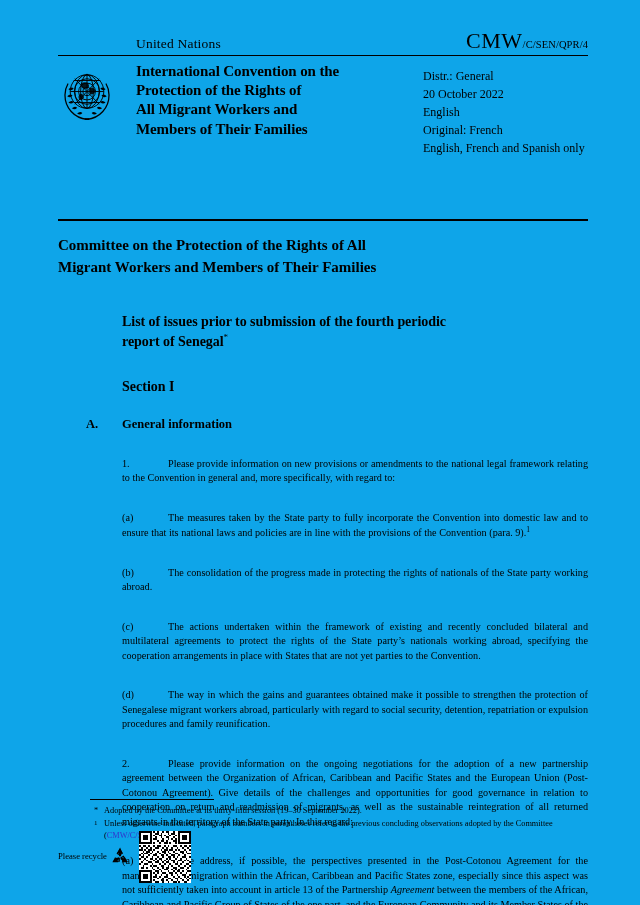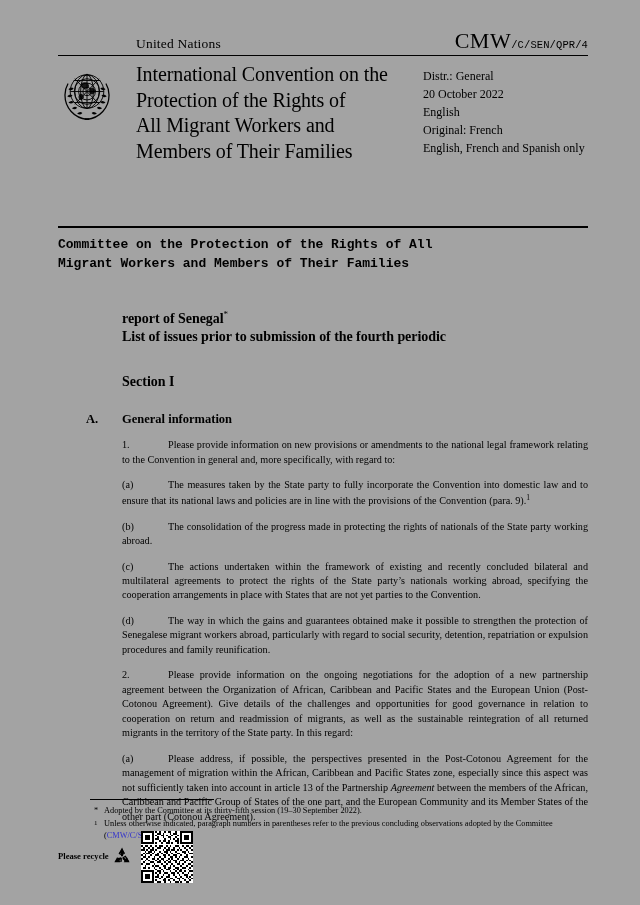--- a/index.html
+++ b/index.html
@@ -11,21 +11,21 @@
     width: 640px;
     height: 905px;
     font-family: "Liberation Serif", "DejaVu Serif", serif;
     color: #000000;
     overflow: hidden;
   }
   .page {
     position: relative;
     width: 640px;
     height: 905px;
-    background: #a3a3a3;
+    background: #0ea5e9;
     box-sizing: border-box;
     padding: 30px 52px 0 58px;
   }
 
   
   .masthead-top {
     display: flex;
     align-items: flex-end;
     justify-content: space-between;
     padding: 0 0 3px 0;
@@ -41,21 +41,20 @@
     line-height: 1;
   }
   .doc-symbol .sym-main {
     font-size: 22px;
     letter-spacing: .5px;
     margin-top: 39px;
   }
   .doc-symbol .sym-sub {
     font-size: 10.5px;
     letter-spacing: .1px;
-    font-family: Liberation Mono, monospace;
   }
   .rule-thin {
     border: 0;
     border-top: 1.2px solid #000;
     margin: 0 0 6px 0;
   }
 
   .masthead-body {
     display: flex;
     align-items: flex-start;
@@ -63,22 +62,22 @@
   .emblem-cell {
     width: 78px;
     flex: 0 0 78px;
     padding-top: 4px;
   }
   .title-cell {
     flex: 1 1 auto;
     padding-right: 12px;
   }
   .conv-title {
-    font-weight: normal;
-    font-size: 20px;
+    font-weight: bold;
+    font-size: 15px;
     line-height: 1.28;
     letter-spacing: -.1px;
   }
   .conv-title div { white-space: nowrap; }
   .distr-cell {
     flex: 0 0 165px;
     width: 165px;
     font-size: 12px;
     line-height: 1.5;
     padding-top: 5px;
@@ -86,24 +85,23 @@
 
   
   .rule-thick {
     border: 0;
     border-top: 2.6px solid #000;
     margin: 0;
   }
   .band-spacer { height: 62px; }
   .committee {
     font-weight: bold;
-    font-size: 13px;
+    font-size: 15px;
     line-height: 1.45;
-    margin-top: 8px;
-    font-family: Liberation Mono, monospace;
+    margin-top: 14px;
   }
 
   
   .body-wrap {
     margin-top: 34px;
   }
   .doc-title {
     font-weight: bold;
     font-size: 14px;
     line-height: 1.34;
@@ -125,21 +123,21 @@
     margin: 22px 0 0 28px;
     font-weight: bold;
     font-size: 12.5px;
   }
   .sub-head .letter { width: 36px; flex: 0 0 36px; }
 
   p.para {
     font-size: 10.2px;
     line-height: 1.42;
     text-align: justify;
-    margin: 11px 0 0 64px;
+    margin: 25px 0 0 64px;
     text-indent: 0;
   }
   p.para .lead {
     display: inline-block;
     width: 46px;
   }
   p.para .lead.num { width: 46px; }
   p.para em { font-style: italic; }
   p.para sup {
     font-size: 7.5px;
@@ -194,21 +192,21 @@
     letter-spacing: .3px;
     padding-bottom: 4px;
   }
   .jobnum .gap { display: inline-block; width: 10px; }
   .recycle-block {
     display: flex;
     align-items: center;
     gap: 2px;
   }
   .recycle-text {
-    font-weight: bold;
+    font-weight: normal;
     font-size: 8.6px;
     padding-bottom: 2px;
   }
   .qr {
     margin-left: 6px;
   }
 </style>
 </head>
 <body>
 
@@ -286,22 +284,22 @@
   <div class="band-spacer"></div>
   <hr class="rule-thick">
   <div class="committee">
     <div>Committee on the Protection of the Rights of All</div>
     <div>Migrant Workers and Members of Their Families</div>
   </div>
 
   <div class="body-wrap">
 
     <div class="doc-title">
+      <div>List of issues prior to submission of the fourth periodic</div>
       <div><span>report of Senegal</span><sup>*</sup></div>
-      <div>List of issues prior to submission of the fourth periodic</div>
     </div>
 
     <div class="section-head">Section I</div>
 
     <div class="sub-head">
       <span class="letter">A.</span>
       <span>General information</span>
     </div>
 
     <p class="para">

